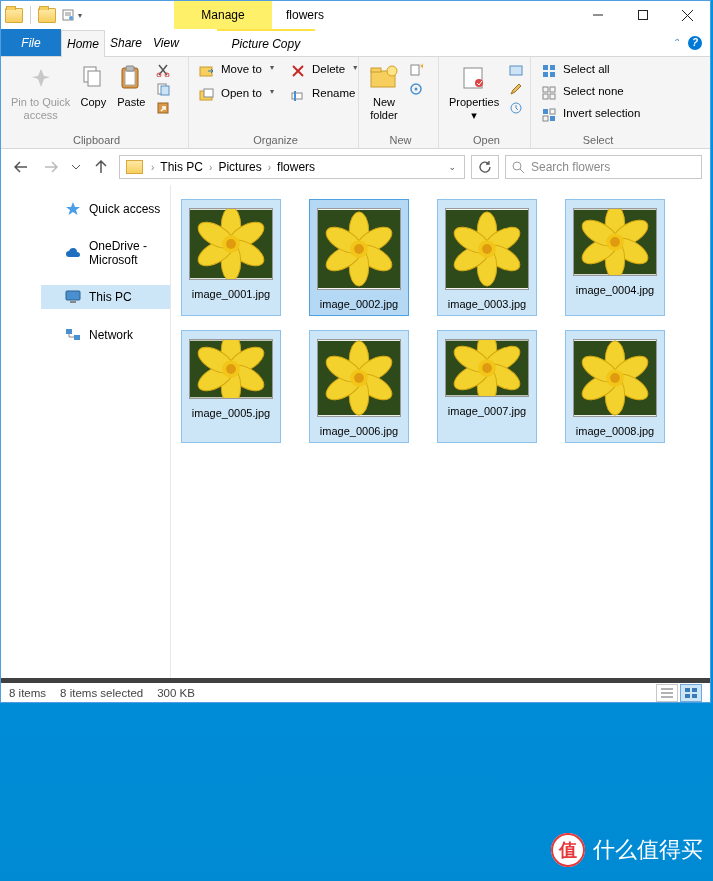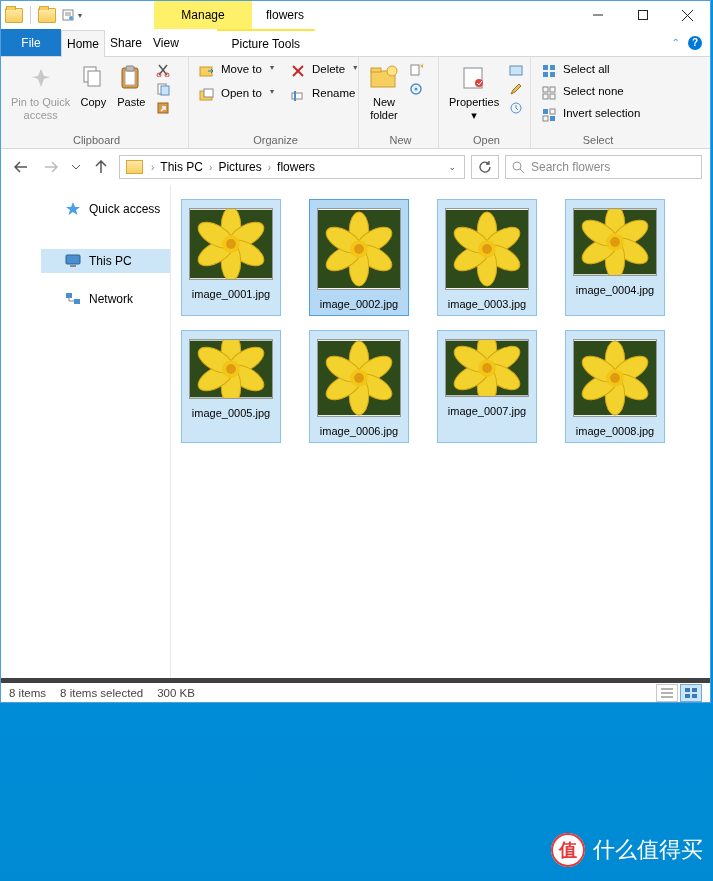--- a/index.html
+++ b/index.html
@@ -9,28 +9,28 @@
 
 
 .titlebar { height: 28px; display: flex; align-items: center; background: #fff; }
 .qa { display:flex; align-items:center; height:100%; }
 .qa .folder-icn { width:18px; height:15px; margin:0 4px; background: linear-gradient(#ffe9a6,#f7cf5f); border:1px solid #d7a93c; border-radius:1px; position:relative; }
 .qa .folder-icn::before { content:""; position:absolute; top:-3px; left:0; width:8px; height:3px; background:#f7cf5f; border:1px solid #d7a93c; border-bottom:none; }
 .qa .sep { width:1px; height:18px; background:#d0d0d0; margin:0 3px; }
 .qa .tiny { font-size:9px; margin:0 2px; color:#444; }
 .qa .tiny svg{display:block;}
 .qa .drop { font-size:8px; color:#555; margin-left:2px; }
-.ctx-tab { margin-left:72px; height:100%; display:flex; align-items:center; justify-content:center; width:98px; background:#fff06a; font-size:12px; }
+.ctx-tab { margin-left:92px; height:100%; display:flex; align-items:center; justify-content:center; width:98px; background:#fff06a; font-size:12px; }
 .title-text { font-size:12px; margin-left:14px; }
 .wincontrols { margin-left:auto; display:flex; }
 .wincontrols div { width:45px; height:28px; display:flex; align-items:center; justify-content:center; }
 .wincontrols svg { stroke:#222; stroke-width:1; fill:none; }
 
 
-.tabs { height:28px; display:flex; align-items:stretch; border-bottom:1px solid #d8d8d8; position:relative; }
+.tabs { height:28px; display:flex; align-items:stretch; border-bottom:1px solid #d8d8d8; position:relative;font-style:italic; }
 .file-tab { width:60px; background:#1979ca; color:#fff; font-size:12px; display:flex; align-items:center; justify-content:center; }
 .tab { padding:0 5px; font-size:12px; display:flex; align-items:center; border-right:1px solid transparent; }
 .tab.active { background:#f5f5f5; border-left:1px solid #d8d8d8; border-right:1px solid #d8d8d8; border-top:1px solid #d8d8d8; position:relative; top:1px; }
 .ctx-tab2 { width:98px; margin-left:32px; font-size:12px; display:flex; align-items:center; justify-content:center; background:#fff; border-top:2px solid #ffe243;}
 .help-area{ margin-left:auto; display:flex; align-items:center; padding-right:8px; gap:8px;}
 .chev-up{ color:#5a8fc9; font-size:10px;}
 .help-icn{ width:14px; height:14px; border-radius:50%; background:#0078d7; color:#fff; font-size:10px; font-weight:bold; display:flex; align-items:center; justify-content:center;}
 
 
 .ribbon { height:92px; background:#f5f5f5; border-bottom:1px solid #d8d8d8; display:flex; }
@@ -124,21 +124,21 @@
           </svg>
         </div>
     </div>
   </div>
 
   <div class="tabs">
     <div class="file-tab">File</div>
     <div class="tab active">Home</div>
     <div class="tab">Share</div>
     <div class="tab">View</div>
-    <div class="ctx-tab2">Picture Tools</div>
+    <div class="ctx-tab2">Picture Copy</div>
     <div class="help-area">
       <span class="chev-up">⌃</span>
       <span class="help-icn">?</span>
     </div>
   </div>
 
   <div class="ribbon">
     <div class="group" style="width:188px">
       <div class="group-body">
         <div class="big-btn disabled">
@@ -401,20 +401,28 @@
     <div class="sidebar">
       <div class="side-item">
           <span class="sicn">
             <svg width="16" height="16">
               <path d="M8 1 L10 6 L15 6 L11 9 L12.5 14 L8 11 L3.5 14 L5 9 L1 6 L6 6 Z" fill="#4aa0e8"></path>
             </svg>
           </span>
           <span>Quick access</span>
         </div>
       <div class="side-gap"></div>
+      <div class="side-item">
+          <span class="sicn">
+            <svg width="16" height="12">
+              <path d="M4 10 Q1 10 1 7 Q1 4 4 4 Q5 1 8 1 Q12 1 12 5 Q15 5 15 8 Q15 10 12 10 Z" fill="#1f6fc0"></path>
+            </svg>
+          </span>
+          <span>OneDrive - Microsoft</span>
+        </div>
       <div class="side-gap"></div>
       <div class="side-item sel">
           <span class="sicn">
             <svg width="16" height="14">
               <rect x="1" y="1" width="14" height="9" rx="1" fill="#4a90d0" stroke="#2a6090"></rect>
               <rect x="5" y="11" width="6" height="2" fill="#888"></rect>
             </svg>
           </span>
           <span>This PC</span>
         </div>

